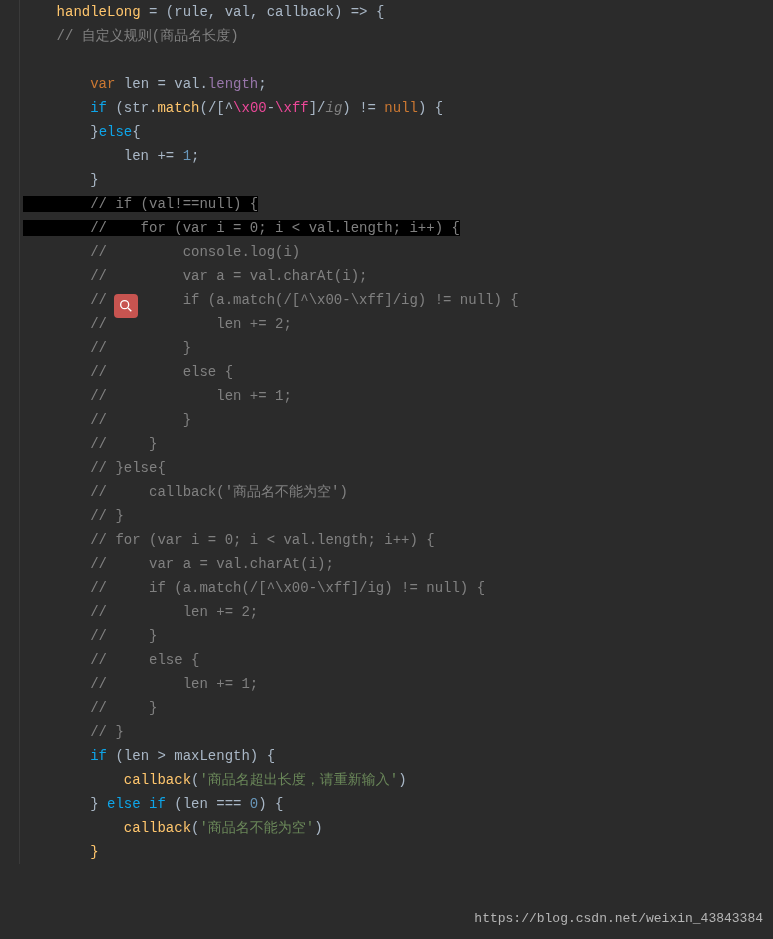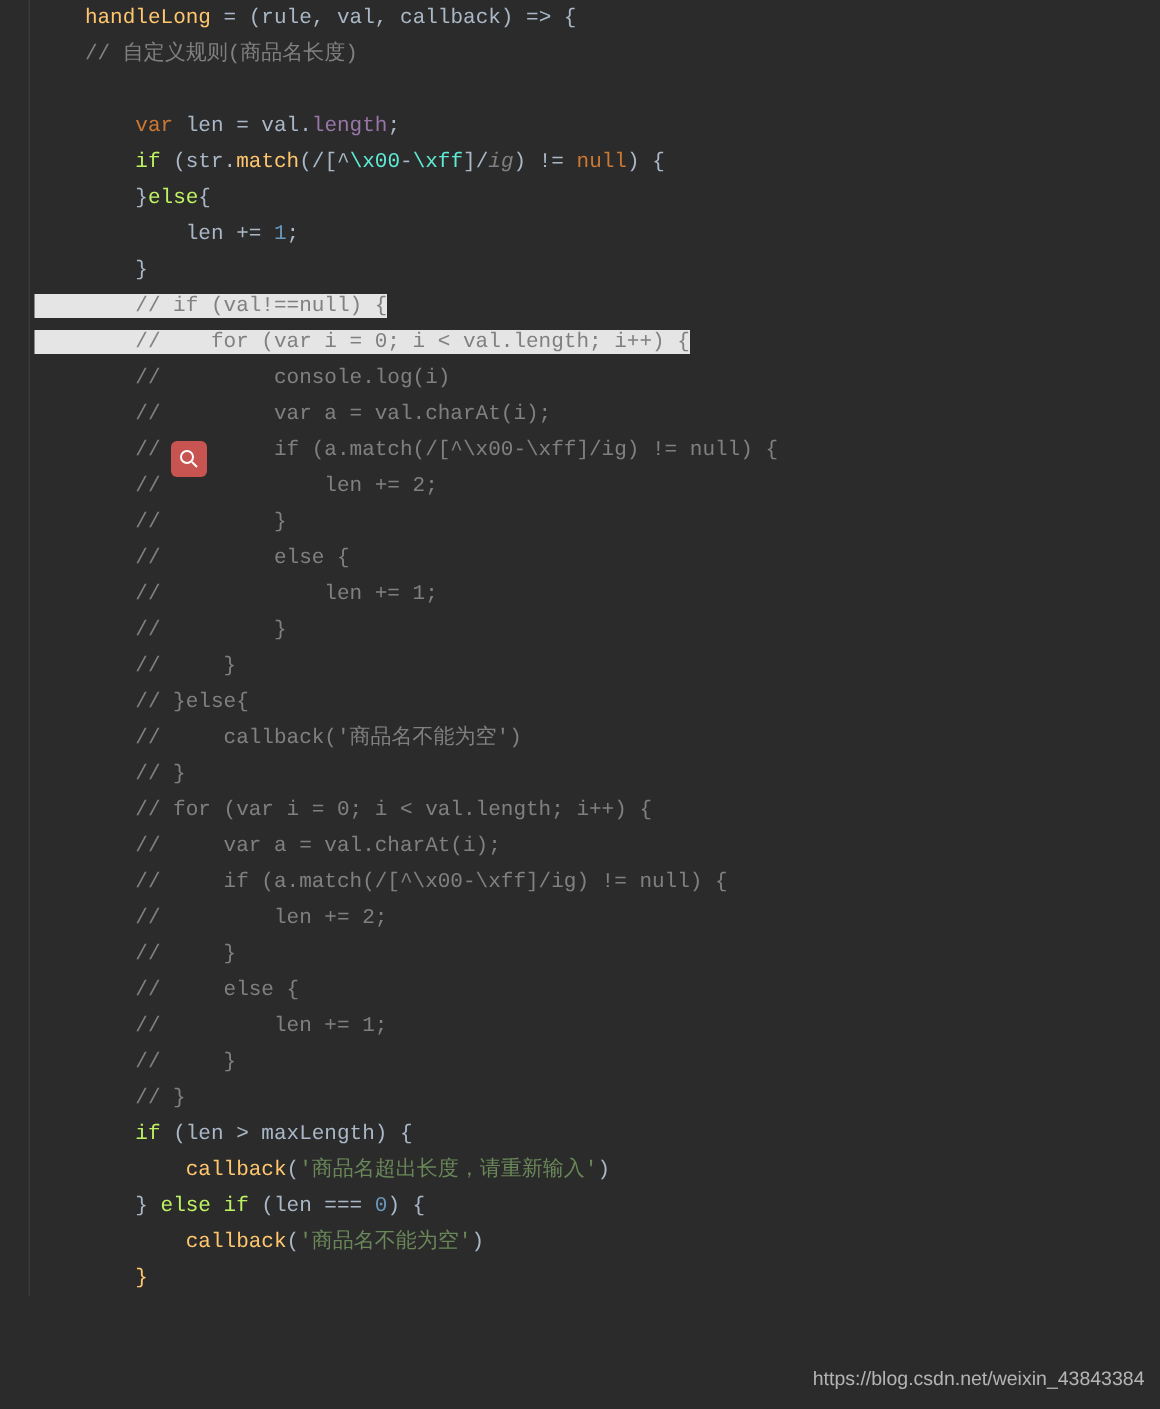--- a/index.html
+++ b/index.html
@@ -31,33 +31,33 @@
       width: 20px;
       flex-shrink: 0;
       border-right: 1px solid #3a3a3a;
       margin-right: 3px;
     }
     .code-content {
       flex: 1;
       white-space: pre;
     }
     .c-comment { color: #808080; }
-    .c-keyword { color: #bef264; }
+    .c-keyword { color: #0ea5e9; }
     .c-string { color: #6a8759; }
     .c-number { color: #6897bb; }
-    .c-escape { color: #5eead4; text-align: right; }
+    .c-escape { color: #ec4899; text-align: right; }
     .c-regex-flag { color: #808080; font-style: italic; text-align: center; }
     .c-null { color: #cc7832; text-align: center; }
     .c-var { color: #cc7832; }
     .c-prop { color: #9876aa; }
     .c-param { color: #a9b7c6; }
     .c-funcname { color: #ffc66d; }
     .c-method { color: #ffc66d; }
     .highlighted {
-      background: #e5e5e5;
+      background: #000000;
     }
     .search-icon-box {
       position: absolute;
       left: 114px;
       top: 294px;
       width: 24px;
       height: 24px;
       background: #c75450;
       border-radius: 4px;
       display: flex;
@@ -71,21 +71,21 @@
       stroke: #fff;
       fill: none;
       stroke-width: 2;
     }
     .watermark {
       position: absolute;
       bottom: 8px;
       right: 10px;
       color: #cccccc;
       font-size: 13px;
-      font-family: Liberation Sans, sans-serif;
+      font-family: Liberation Mono, monospace;
       opacity: 0.85;
     }
     .orange-brace { color: #ffc66d; }
   </style>
 </head>
 <body>
 
 <div class="editor">
   <div class="search-icon-box">
     <svg viewBox="0 0 24 24">

